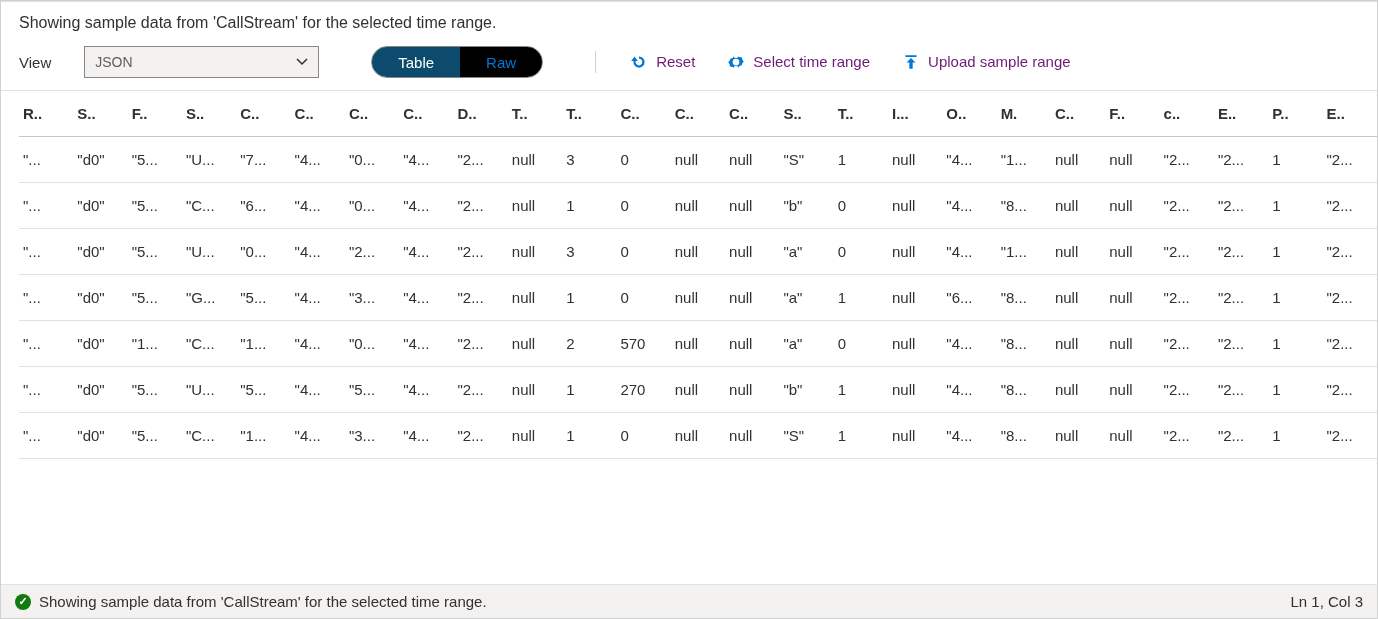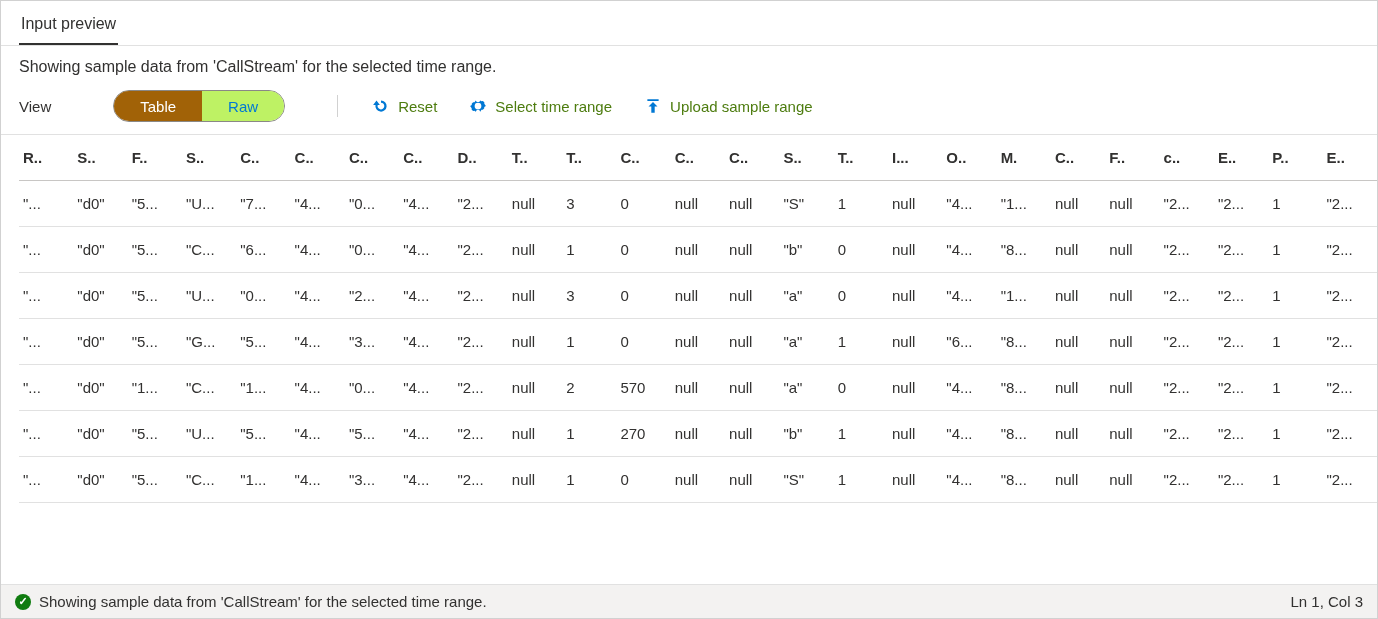--- a/index.html
+++ b/index.html
@@ -35,21 +35,21 @@
   .desc {
     padding: 12px 18px 10px;
     font-size: 16px;
   }
   .toolbar {
     display: flex;
     align-items: center;
     padding: 4px 18px 12px;
     gap: 14px;
   }
-  .view-label { font-size: 15px; margin-right: 10px; }
+  .view-label { font-size: 15px; margin-right: 19px; }
   .select-json {
     display: flex;
     align-items: center;
     justify-content: space-between;
     width: 235px;
     height: 32px;
     border: 1px solid #8a8886;
     background: #f3f2f1;
     padding: 0 10px;
     color: #605e5c;
@@ -65,33 +65,32 @@
     height: 32px;
     margin-left: 38px;
   }
   .pill .seg {
     display: flex;
     align-items: center;
     justify-content: center;
     padding: 0 26px;
     font-size: 15px;
     cursor: pointer;
-    background: #bef264;
+    background: #000000;
     color: #0078d4;
   }
   .pill .seg.active {
-    background: #a16207;
+    background: #0c4a6e;
     color: #fff;
   }
   .vdiv { width:1px; height:22px; background:#d1d1d1; margin-left:38px; margin-right:20px;}
   .act {
     display: inline-flex;
-    align-items: center;
     gap: 8px;
-    color: #4d7c0f;
+    color: #701a75;
     font-size: 15px;
     cursor: pointer;
     margin-right: 18px;
   }
   .act svg { width: 18px; height: 18px; }
   .act .blue { color: #0078d4; }
   .table-wrap {
     flex: 1;
     overflow: hidden;
     position: relative;
@@ -130,27 +129,32 @@
   }
   
   .table-scroll::-webkit-scrollbar { width: 18px; }
   .table-scroll::-webkit-scrollbar-track { background:#f3f2f1; }
   .table-scroll::-webkit-scrollbar-thumb { background:#c8c6c4; }
 </style>
 </head>
 <body>
 
 <div class="tabs">
-  <div class="tab active">Input preview</div>
 </div>
 
 <div class="desc">Showing sample data from 'CallStream' for the selected time range.</div>
 
 <div class="toolbar">
   <span class="view-label">View</span>
+  <div class="select-json">
+    <span>JSON</span>
+    <svg class="chev" viewBox="0 0 12 12">
+        <path d="M1 3l5 5 5-5" stroke="#323130" stroke-width="1.5" fill="none"></path>
+      </svg>
+  </div>
   <div class="pill">
     <div class="seg active">Table</div>
     <div class="seg">Raw</div>
   </div>
   <div class="vdiv"></div>
   <div class="act">
     <svg class="blue" viewBox="0 0 16 16">
         <path d="M8 3a5 5 0 1 1-4.9 4H1l3-4 3 4H5.1A3 3 0 1 0 8 5V3z" fill="#0078d4"></path>
       </svg>
     <span>Reset</span>

